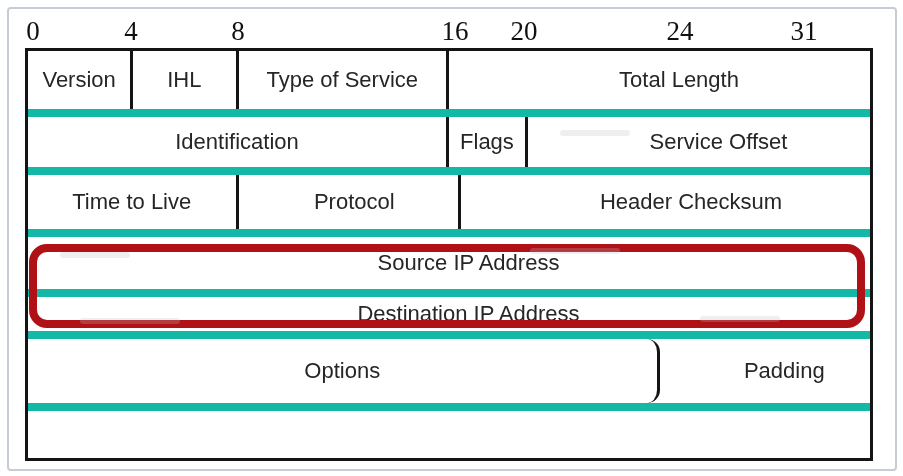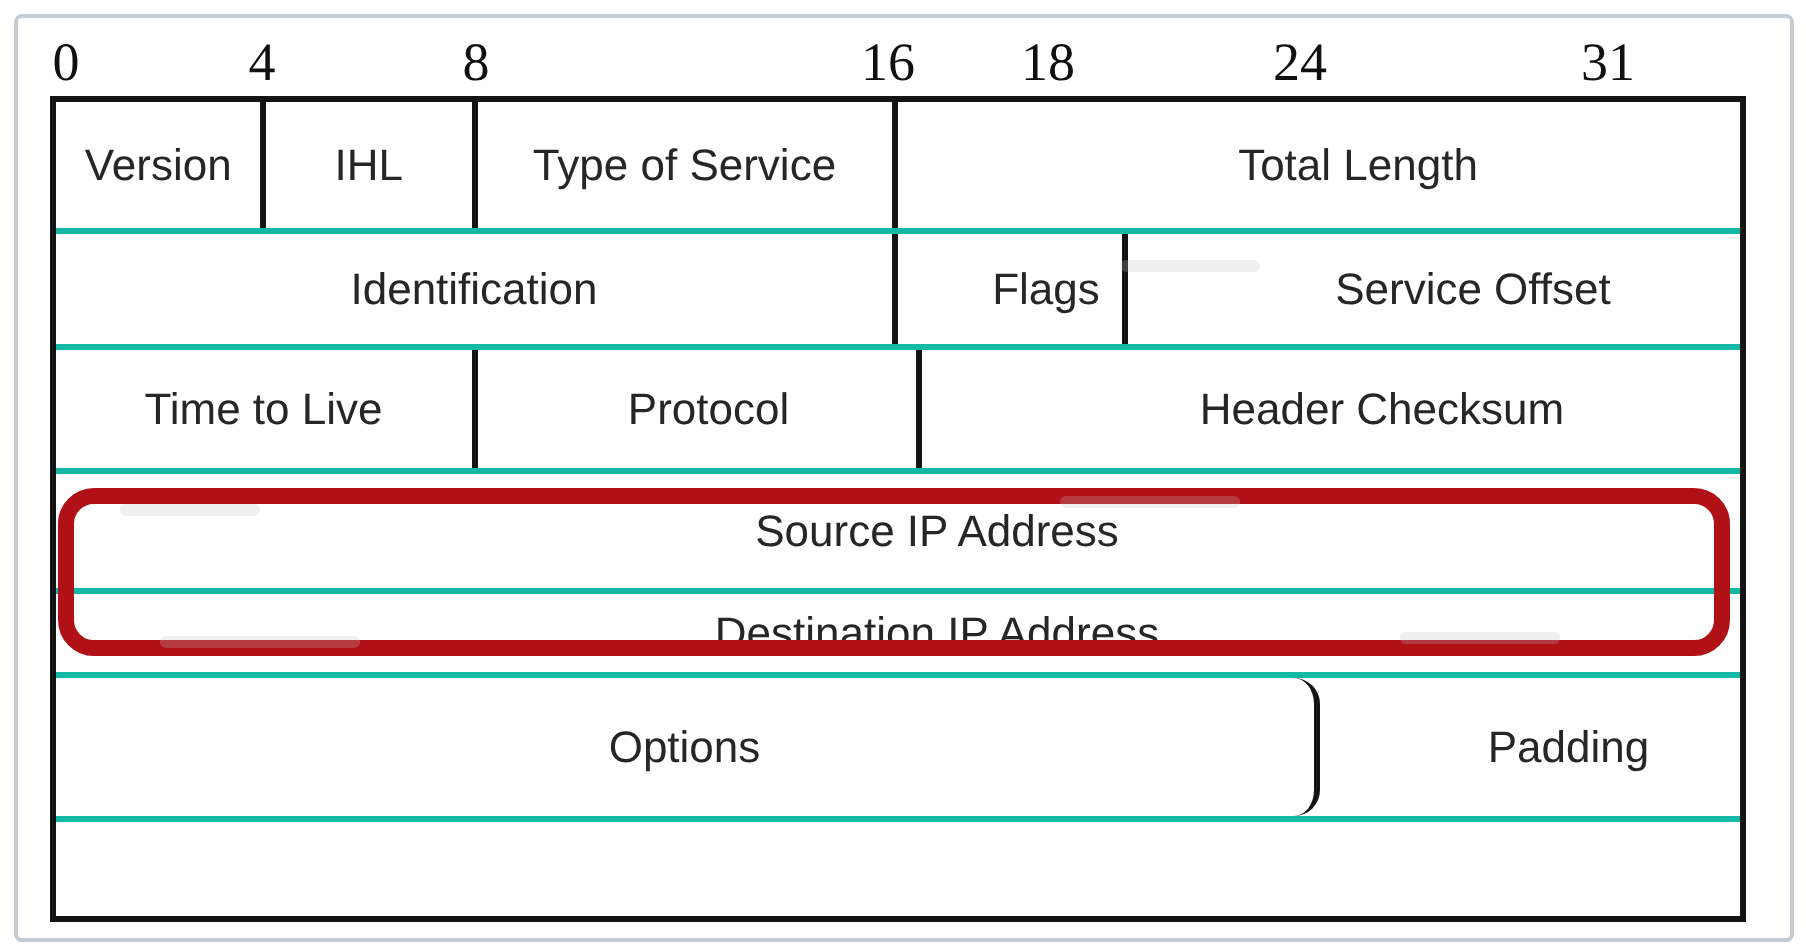--- a/index.html
+++ b/index.html
@@ -37,42 +37,42 @@
   }
 
   
   .ip-table {
     position: absolute;
     left: 25px; top: 48px;
     width: 848px; height: 413px;
     border: 3px solid #141414;
     background: #ffffff;
   }
-  .row { display: flex; width: 100%; border-bottom: 3px solid #14b8a6; text-align: center; }
+  .row { display: flex; width: 100%; border-bottom: 8px solid #14b8a6; text-align: center; }
   .row:last-child { border-bottom: none; }
   .row-1 { height: 66px; }
   .row-2 { height: 58px; }
   .row-3 { height: 62px; gap: 12px; }
   .row-4 { height: 60px; }
   .row-5 { height: 42px; }
   .row-6 { height: 72px; }
 
   .cell {
     display: flex;
     align-items: center;
     justify-content: center;
     border-right: 3px solid #141414;
     font-size: 22px;
     color: #262626;
     white-space: nowrap;
     overflow: hidden;
     flex-shrink: 0;
   }
   .cell:last-child { border-right: none; flex: 1 1 auto; padding-left: 39px; }
-  .bits-3  { flex-basis: 9.375%; margin-left: 36px; }
+  .bits-3  { flex-basis: 9.375%; }
   .bits-4  { flex-basis: 12.5%; }
   .bits-8  { flex-basis: 25%; }
   .bits-13 { flex-basis: 40.625%; }
   .bits-16 { flex-basis: 50%; }
   .bits-24 { flex-basis: 75%; border-radius: 13px; }
   .bits-32 { flex-basis: 100%; }
 
   
   .highlight-box {
     position: absolute;
@@ -98,23 +98,23 @@
 <body>
 
 <div class="stage">
 
   <div class="outer-frame" style="border-color: rgb(198, 204, 212);"></div>
 
   <div class="ruler">
     <span class="tick-label" style="left:33px">0</span>
     <span class="tick-label" style="left:131px">4</span>
     <span class="tick-label" style="left:238px">8</span>
-    <span class="tick-label" style="left:444px">16</span>
-    <span class="tick-label" style="left:524px">18</span>
-    <span class="tick-label" style="left:650px">24</span>
+    <span class="tick-label" style="left:455px">16</span>
+    <span class="tick-label" style="left:524px">20</span>
+    <span class="tick-label" style="left:680px">24</span>
     <span class="tick-label" style="left:804px">31</span>
   </div>
 
   <div class="ip-table">
 
     <div class="row row-1">
       <div class="cell bits-4">Version</div>
       <div class="cell bits-4">IHL</div>
       <div class="cell bits-8">Type of Service</div>
       <div class="cell bits-16">Total Length</div>

